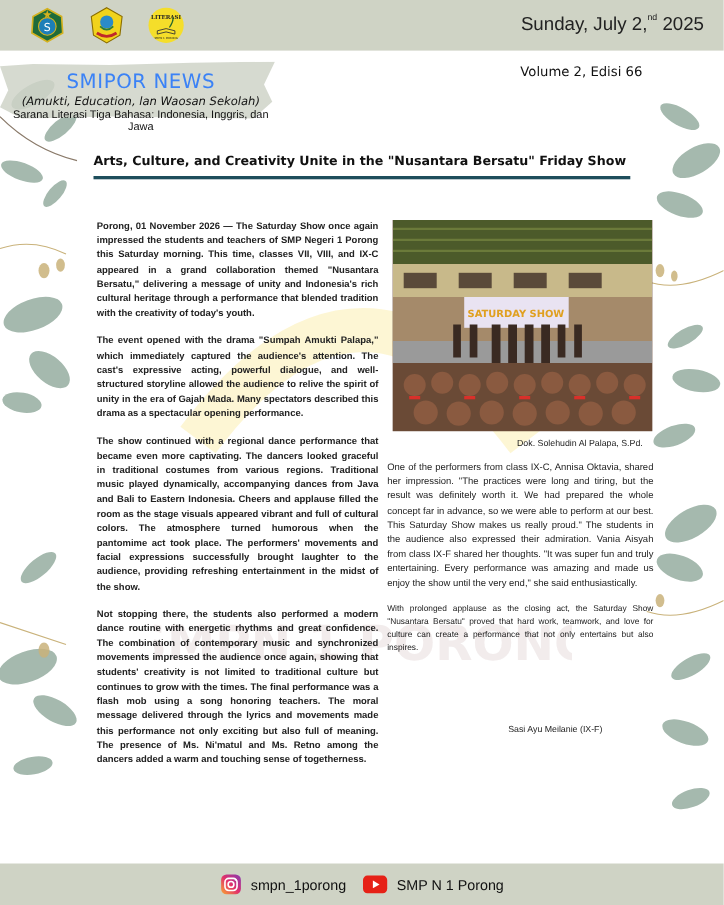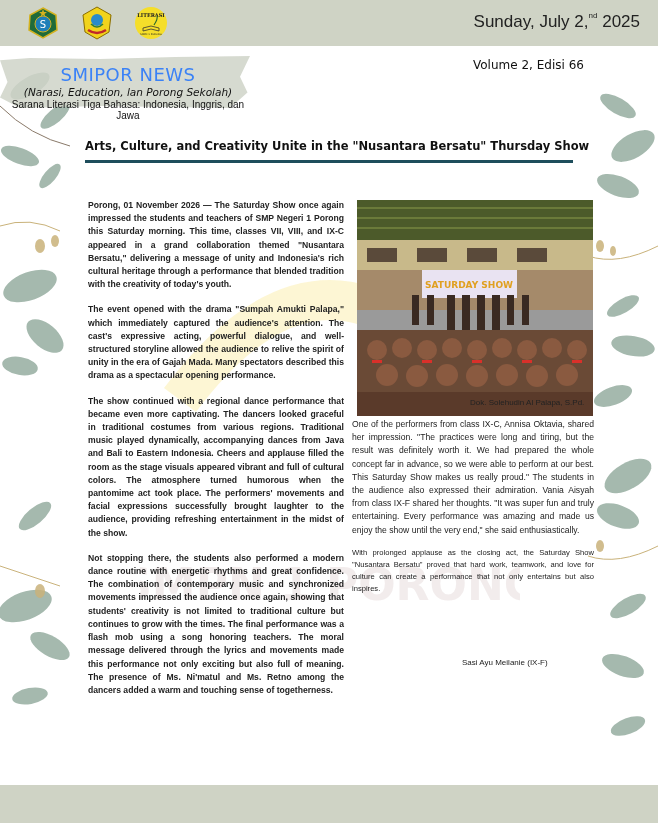--- a/index.html
+++ b/index.html
@@ -32,21 +32,21 @@
 
   .watermark { position: absolute; left: 140px; top: 240px; width: 380px; height: 420px; pointer-events: none; }
 
   .col { position: absolute; font-size: 8.6px; line-height: 13.2px; color: #222; text-align: justify; }
   .col-left { left: 88px; top: 199px; width: 256px; }
   .col-left p { margin-bottom: 12px; font-weight: bold; }
   .col-right { left: 352px; top: 418px; width: 242px; }
   .col-right p.quote { margin-bottom: 10px; }
   .col-right p.closing { font-size: 7.6px; line-height: 12px; }
 
-  .photo { position: absolute; left: 357px; top: 200px; width: 236px; height: 216px; overflow: hidden; background: #5a3a2a; }
+  .photo { position: absolute; left: 357px; top: 200px; width: 236px; height: 192px; overflow: hidden; background: #5a3a2a; }
   .caption { position: absolute; left: 470px; top: 398px; font-size: 8px; color: #222; }
   .author { position: absolute; left: 462px; top: 658px; font-size: 8px; color: #222; text-align: right; }
 
   .footer { position: absolute; left: 0; top: 785px; width: 658px; height: 38px; background: #cfd3c5; display: flex; align-items: center; justify-content: center; gap: 14px; }
   .footer .item { display: flex; align-items: center; gap: 8px; font-size: 13px; color: #111; }
   .footer svg { display: block; }
 </style>
 </head>
 <body>
 
@@ -122,27 +122,27 @@
 </svg>
 
 <svg class="watermark" viewBox="0 0 380 420">
   <path d="M40 160 Q190 -40 340 160" stroke="#fbefb0" stroke-width="40" fill="none" opacity="0.55"></path>
   <text x="190" y="360" text-anchor="middle" font-size="44" font-weight="bold" fill="#efe8e8" opacity="0.8" font-family="DejaVu Sans, sans-serif">SMPN 1 PORONG</text>
 </svg>
 
 <div class="brush"></div>
 <div class="masthead">
   <div class="title">SMIPOR NEWS</div>
-  <div class="subtitle">(Narasi, Education, lan Porong Sekolah)</div>
+  <div class="subtitle">(Amukti, Education, lan Waosan Sekolah)</div>
   <div class="tagline">Sarana Literasi Tiga Bahasa: Indonesia, Inggris, dan Jawa</div>
 </div>
 
 <div class="volume">Volume 2, Edisi 66</div>
 
-<div class="headline">Arts, Culture, and Creativity Unite in the "Nusantara Bersatu" Thursday Show</div>
+<div class="headline">Arts, Culture, and Creativity Unite in the "Nusantara Bersatu" Friday Show</div>
 <div class="headline-rule"></div>
 
 <div class="col col-left">
   <p>Porong, 01 November 2026 — The Saturday Show once again impressed the students and teachers of SMP Negeri 1 Porong this Saturday morning. This time, classes VII, VIII, and IX-C appeared in a grand collaboration themed "Nusantara Bersatu," delivering a message of unity and Indonesia's rich cultural heritage through a performance that blended tradition with the creativity of today's youth.</p>
   <p>The event opened with the drama "Sumpah Amukti Palapa," which immediately captured the audience's attention. The cast's expressive acting, powerful dialogue, and well-structured storyline allowed the audience to relive the spirit of unity in the era of Gajah Mada. Many spectators described this drama as a spectacular opening performance.</p>
   <p>The show continued with a regional dance performance that became even more captivating. The dancers looked graceful in traditional costumes from various regions. Traditional music played dynamically, accompanying dances from Java and Bali to Eastern Indonesia. Cheers and applause filled the room as the stage visuals appeared vibrant and full of cultural colors. The atmosphere turned humorous when the pantomime act took place. The performers' movements and facial expressions successfully brought laughter to the audience, providing refreshing entertainment in the midst of the show.</p>
   <p>Not stopping there, the students also performed a modern dance routine with energetic rhythms and great confidence. The combination of contemporary music and synchronized movements impressed the audience once again, showing that students' creativity is not limited to traditional culture but continues to grow with the times. The final performance was a flash mob using a song honoring teachers. The moral message delivered through the lyrics and movements made this performance not only exciting but also full of meaning. The presence of Ms. Ni'matul and Ms. Retno among the dancers added a warm and touching sense of togetherness.</p>
 </div>
 
 <div class="photo">
@@ -199,13 +199,36 @@
 <div class="caption">Dok. Solehudin Al Palapa, S.Pd.</div>
 
 <div class="col col-right">
   <p class="quote">One of the performers from class IX-C, Annisa Oktavia, shared her impression. "The practices were long and tiring, but the result was definitely worth it. We had prepared the whole concept far in advance, so we were able to perform at our best. This Saturday Show makes us really proud." The students in the audience also expressed their admiration. Vania Aisyah from class IX-F shared her thoughts. "It was super fun and truly entertaining. Every performance was amazing and made us enjoy the show until the very end," she said enthusiastically.</p>
   <p class="closing">With prolonged applause as the closing act, the Saturday Show "Nusantara Bersatu" proved that hard work, teamwork, and love for culture can create a performance that not only entertains but also inspires.</p>
 </div>
 
 <div class="author">Sasi Ayu Meilanie  (IX-F)</div>
 
 <div class="footer">
+  <div class="item">
+    <svg width="20" height="20" viewBox="0 0 20 20">
+      <defs>
+          <linearGradient id="ig" x1="0" y1="1" x2="1" y2="0">
+            <stop offset="0" stop-color="#f9a832"></stop>
+            <stop offset="0.5" stop-color="#e1306c"></stop>
+            <stop offset="1" stop-color="#833ab4"></stop>
+          </linearGradient>
+        </defs>
+      <rect x="1" y="1" width="18" height="18" rx="5" fill="url(#ig)"></rect>
+      <rect x="4.5" y="4.5" width="11" height="11" rx="3.5" fill="none" stroke="#fff" stroke-width="1.5"></rect>
+      <circle cx="10" cy="10" r="2.6" fill="none" stroke="#fff" stroke-width="1.5"></circle>
+      <circle cx="14.2" cy="5.8" r="0.9" fill="#fff"></circle>
+    </svg>
+    <span>smpn_1porong</span>
+  </div>
+  <div class="item">
+    <svg width="24" height="18" viewBox="0 0 24 18">
+      <rect x="1" y="1" width="22" height="16" rx="4" fill="#e62117"></rect>
+      <polygon points="10,5.5 16,9 10,12.5" fill="#fff"></polygon>
+    </svg>
+    <span>SMP N 1 Porong</span>
+  </div>
 </div>
 
 </body></html>

